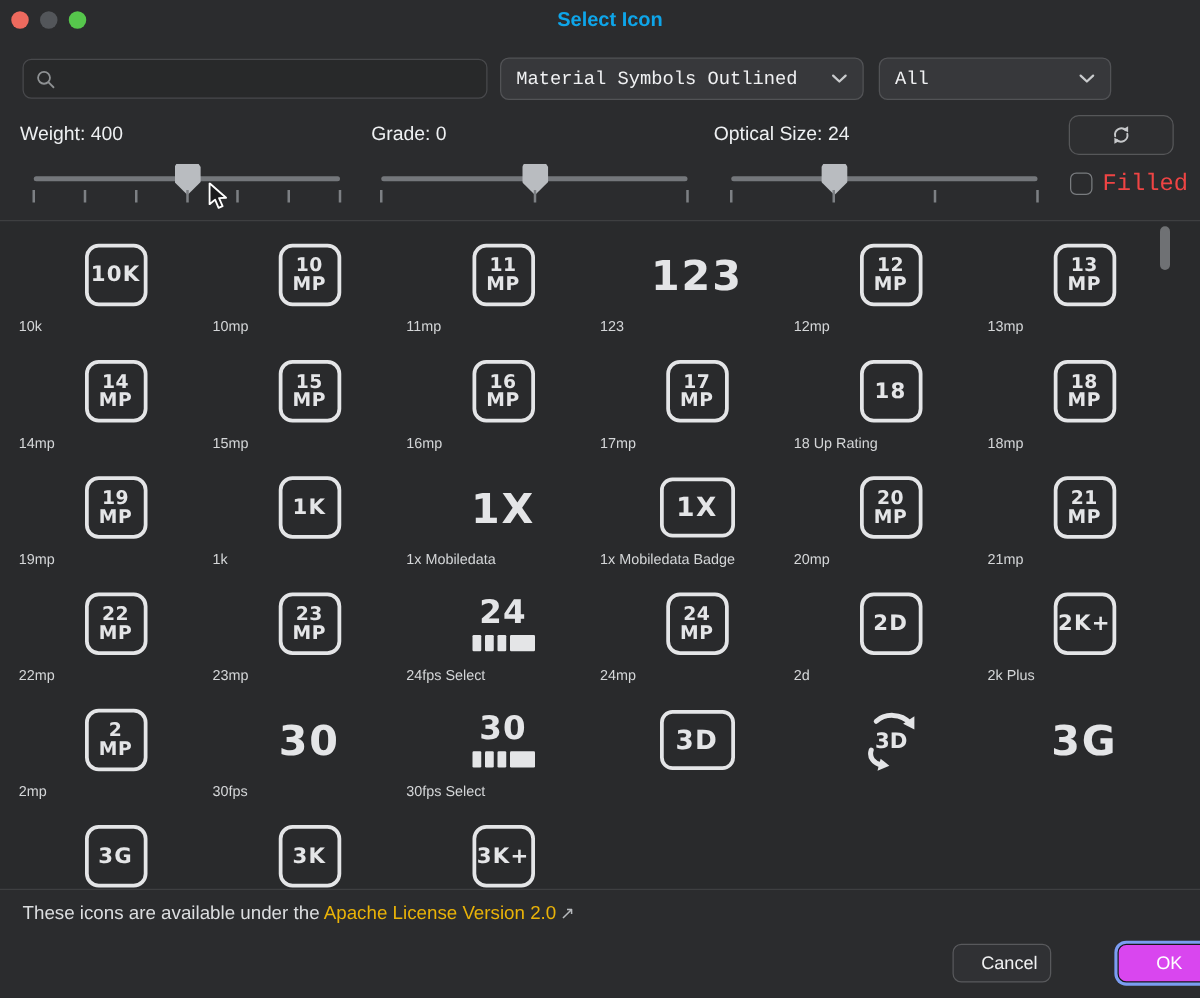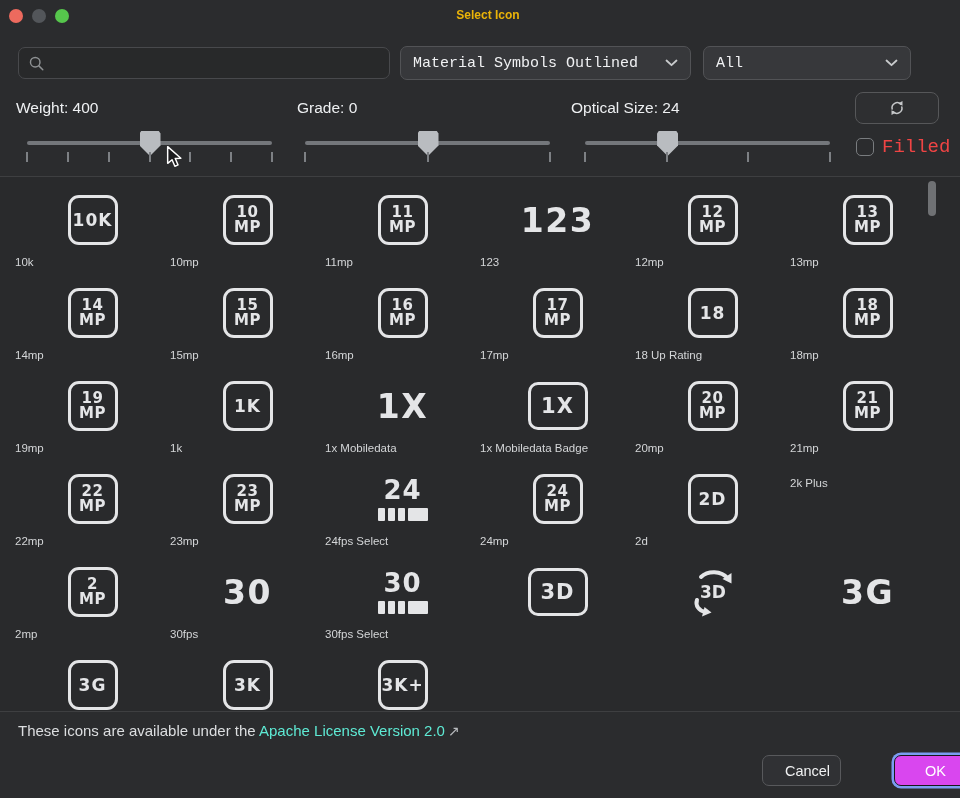--- a/index.html
+++ b/index.html
@@ -6,29 +6,29 @@
   html,body { width:960px; height:798px; overflow:hidden; }
   body { font-family:"Liberation Sans", sans-serif; background:#2b2c2e; position:relative; color:#e8eaec; }
 
   
   .titlebar { position:absolute; top:0; left:0; right:0; height:34px; }
   .lights { position:absolute; left:9px; top:9px; display:flex; gap:9px; }
   .light { width:14px; height:14px; border-radius:50%; display:inline-block; }
   .light.red { background:#ed6a5e; }
   .light.gray { background:#53565a; }
   .light.green { background:#56c64c; }
-  .title { position:absolute; left:16px; right:0; top:8px; text-align:center; font-size:12px; font-weight:bold; color:#eab308; }
+  .title { position:absolute; left:16px; right:0; top:8px; text-align:center; font-size:16px; font-weight:bold; color:#0ea5e9; }
 
   
   .search { position:absolute; left:18px; top:47px; width:372px; height:32px; background:#28292a; border:1px solid #48494c; border-radius:7px; display:flex; align-items:center; padding:0 9px; }
   .search input { flex:1; background:transparent; border:none; outline:none; color:#e8eaec; font-size:15px; margin-left:7px; font-family:"Liberation Sans",sans-serif; }
   .dd { position:absolute; top:46px; height:34px; background:#37383b; border:1px solid #525356; border-radius:7px; display:flex; align-items:center; padding:0 12px; font-size:15px; color:#f0f1f3; cursor:default; }
   .dd .dd-val { flex:1; white-space:nowrap; overflow:hidden;font-family:Liberation Mono, monospace; }
   .dd1 { left:400px; width:291px; }
-  .dd2 { left:703px; width:208px; }
+  .dd2 { left:703px; width:186px; }
 
   
   .slider-label { position:absolute; top:99px; font-size:15.5px; color:#eef0f2; }
   .lbl-weight { left:16px; }
   .lbl-grade { left:297px; }
   .lbl-optical { left:571px; }
 
   .slider { position:absolute; top:131px; width:245px; height:34px; }
   .sl-weight { left:27px; } .sl-grade { left:305px; } .sl-optical { left:585px; }
   .track { position:absolute; top:10px; left:0; right:0; height:4px; background:#74777b; border-radius:2px; }
@@ -59,21 +59,21 @@
   .bars { display:flex; gap:3px; margin-top:5px; align-items:flex-end; }
   .bar { width:7px; height:13px; background:#e4e5e7; border-radius:1px; display:inline-block; }
   .bar.wide { width:20px; }
   .glyph-svg { line-height:0; }
 
   
   .scroll-thumb { position:absolute; left:928px; top:181px; width:8px; height:35px; border-radius:4px; background:#6f7174; }
 
   
   .footer { position:absolute; left:18px; top:722px; font-size:15px; color:#dcdee0; }
-  .footer .link { color:#5eead4; cursor:pointer; }
+  .footer .link { color:#eab308; cursor:pointer; }
   .footer .ext { color:#b7babd; font-size:14px; margin-left:3px; }
 
   
   .btn { position:absolute; top:755px; height:31px; border-radius:7px; font-size:14.5px; display:flex; align-items:center; justify-content:center; cursor:default; font-family:"Liberation Sans",sans-serif; }
   .btn-cancel { left:762px; width:79px; background:#303134; border:1px solid #58595c; color:#f0f1f2;padding-left:12px; }
   .btn-ok { left:894px; width:83px; background:#d946ef; border:1px solid #17181c; color:#ffffff; box-shadow:0 0 0 2.5px #7b9df2; }
 
   
   .cursor { position:absolute; left:166px; top:146px; z-index:99; pointer-events:none; }
 </style>
@@ -373,20 +373,25 @@
         </div>
         <div class="cell">
           <div class="glyph-wrap">
             <div class="glyph frame">
               <div class="gl">2D</div>
             </div>
           </div>
           <div class="cell-label">2d</div>
         </div>
         <div class="cell">
+          <div class="glyph-wrap">
+            <div class="glyph frame">
+              <div class="gl">2K+</div>
+            </div>
+          </div>
           <div class="cell-label">2k Plus</div>
         </div>
         <div class="cell">
           <div class="glyph-wrap">
             <div class="glyph frame">
               <div class="gl">2</div>
               <div class="gl">MP</div>
             </div>
           </div>
           <div class="cell-label">2mp</div>

